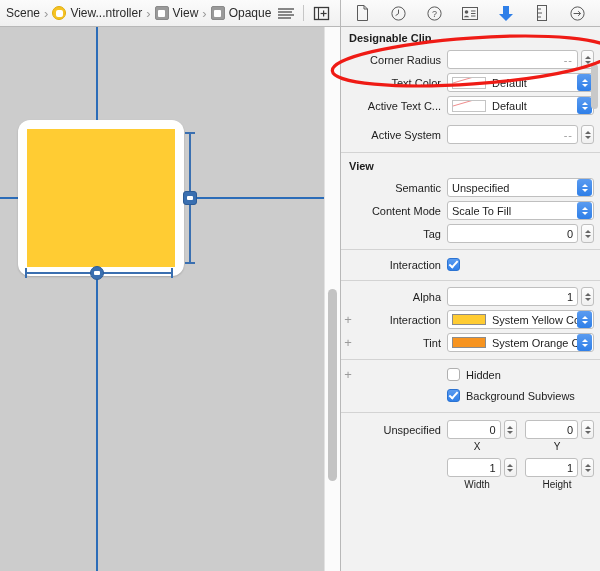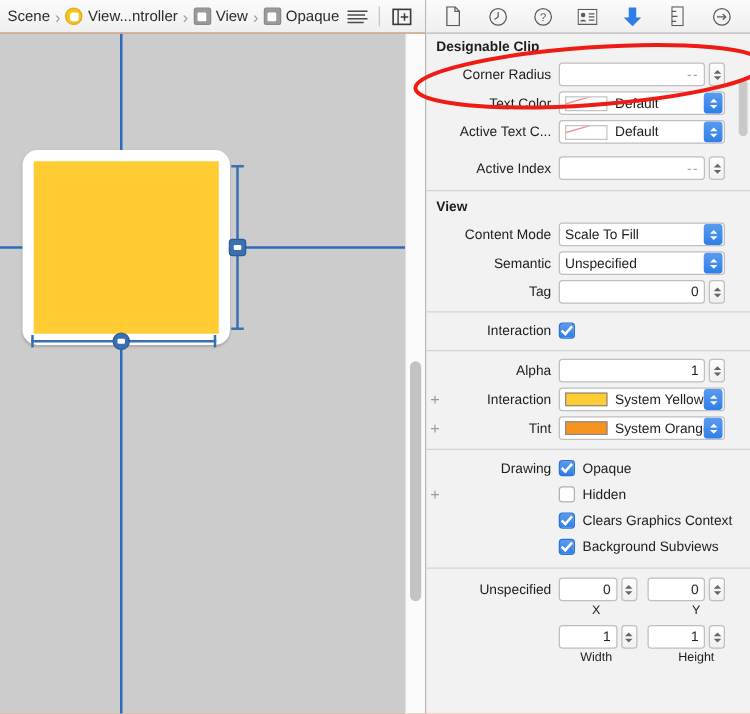--- a/index.html
+++ b/index.html
@@ -5,21 +5,21 @@
   html, body {
     margin: 0; padding: 0;
     width: 600px; height: 571px;
     overflow: hidden;
     font-family: "Liberation Sans", sans-serif;
     -webkit-font-smoothing: antialiased;
   }
   #root {
     position: relative;
     width: 600px; height: 571px;
-    background: #f97316;
+    background: #c4b5fd;
   }
 
   
   #topbar {
     position: absolute; left: 0; top: 0; width: 340px; height: 27px;
     background: linear-gradient(#fbfbfb, #f0f0f0);
     border-bottom: 1px solid #b8b8b8;
     display: flex; align-items: center;
     box-sizing: border-box;
     padding-left: 2px;
@@ -124,21 +124,21 @@
   #inspector-body { position: relative; height: 544px; }
 
   .section-header {
     font-size: 11px; font-weight: bold; color: #1d1d1d;
     padding: 5px 0 4px 8px;
   }
   .sep { height: 1px; background: #d3d3d3; margin: 2px 0; }
 
   .row {
     display: flex; align-items: center;
-    padding: 2px 20px 2px 0;
+    padding: 2px 6px 2px 0;
     min-height: 21px;
     box-sizing: border-box;
   }
   .plus {
     width: 14px; text-align: center; color: #9b9b9b; font-size: 13px; line-height: 1;
     flex: 0 0 14px;
   }
   .plus.empty { color: transparent; }
   .lbl {
     text-align: right; padding-right: 6px; color: #1d1d1d; font-size: 11px;
@@ -416,51 +416,51 @@
           <span class="ptext">Default</span>
           <span class="pchev">
               <span class="up"></span>
               <span class="dn"></span>
             </span>
         </span>
       </div>
 
       <div class="row" style="margin-top:6px;">
         <span class="plus empty">+</span>
-        <span class="lbl">Active Index</span>
+        <span class="lbl">Active System</span>
         <span class="field">
           <span class="ph">--</span>
         </span>
         <span class="stepper">
             <span class="up"></span>
             <span class="dn"></span>
           </span>
       </div>
 
       <div class="sep" style="margin-top:6px;"></div>
 
       <div class="section-header">View</div>
 
       <div class="row">
         <span class="plus empty">+</span>
+        <span class="lbl">Semantic</span>
+        <span class="popup">
+          <span class="ptext">Unspecified</span>
+          <span class="pchev">
+              <span class="up"></span>
+              <span class="dn"></span>
+            </span>
+        </span>
+      </div>
+
+      <div class="row">
+        <span class="plus empty">+</span>
         <span class="lbl">Content Mode</span>
         <span class="popup">
           <span class="ptext">Scale To Fill</span>
-          <span class="pchev">
-              <span class="up"></span>
-              <span class="dn"></span>
-            </span>
-        </span>
-      </div>
-
-      <div class="row">
-        <span class="plus empty">+</span>
-        <span class="lbl">Semantic</span>
-        <span class="popup">
-          <span class="ptext">Unspecified</span>
           <span class="pchev">
               <span class="up"></span>
               <span class="dn"></span>
             </span>
         </span>
       </div>
 
       <div class="row">
         <span class="plus empty">+</span>
         <span class="lbl">Tag</span>
@@ -517,36 +517,24 @@
           <span class="pchev">
               <span class="up"></span>
               <span class="dn"></span>
             </span>
         </span>
       </div>
 
       <div class="sep" style="margin:5px 0 4px 0;"></div>
 
       <div class="cb-row">
-        <span class="plus empty">+</span>
-        <span class="lbl">Drawing</span>
-        <span class="cb on"></span>
-        <span class="cb-text">Opaque</span>
-      </div>
-      <div class="cb-row">
         <span class="plus">+</span>
         <span class="lbl"></span>
         <span class="cb"></span>
         <span class="cb-text">Hidden</span>
-      </div>
-      <div class="cb-row">
-        <span class="plus empty">+</span>
-        <span class="lbl"></span>
-        <span class="cb on"></span>
-        <span class="cb-text">Clears Graphics Context</span>
       </div>
       <div class="cb-row">
         <span class="plus empty">+</span>
         <span class="lbl"></span>
         <span class="cb on"></span>
         <span class="cb-text">Background Subviews</span>
       </div>
 
       <div class="sep" style="margin:6px 0 5px 0;"></div>
 

